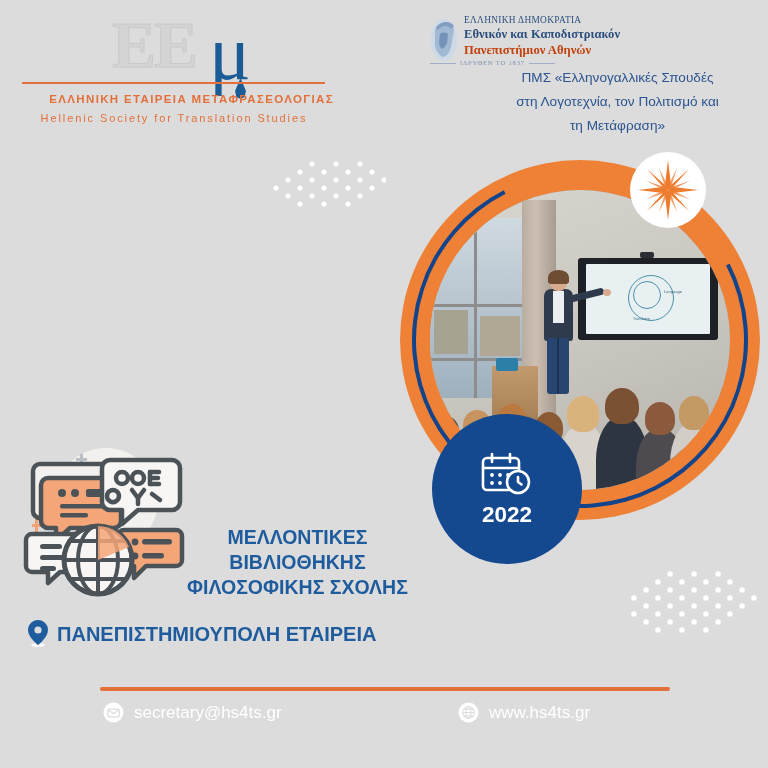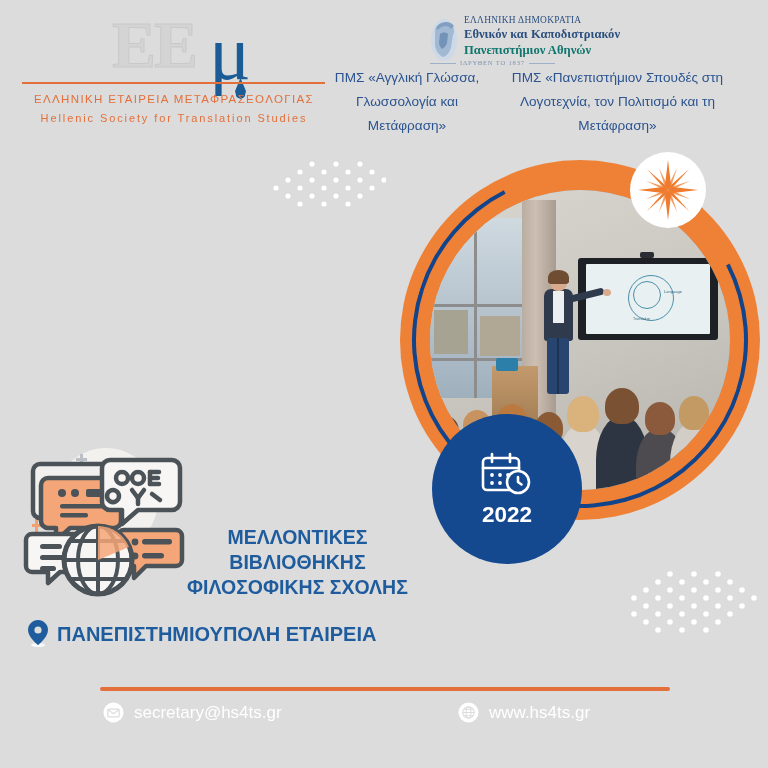--- a/index.html
+++ b/index.html
@@ -33,38 +33,38 @@
     font-size:78px;line-height:78px;
     color:#1b5c96;font-weight:400;
   }
   .eem .drop{
     position:absolute;left:221px;top:62px;width:11px;height:21px;
     background:#1b5c96;border-radius:50% 50% 50% 50%/70% 70% 35% 35%;
     clip-path:polygon(50% 0%,100% 62%,88% 92%,50% 100%,12% 92%,0% 62%);
   }
   .hs-rule{position:absolute;left:8px;top:66px;width:303px;height:2px;background:#e3703a;}
   .hs-gr{
-    position:absolute;left:0;top:77px;width:320px;text-align:center;
-    color:#e3703a;font-size:11.5px;font-weight:400;letter-spacing:1.35px;
+    position:absolute;left:0;top:77px;width:320px;text-align:right;
+    color:#e3703a;font-size:11.5px;font-weight:700;letter-spacing:1.35px;
     white-space:nowrap;
   }
   .hs-en{
     position:absolute;left:0;top:96px;width:320px;text-align:center;
     color:#e3703a;font-size:11px;font-weight:400;letter-spacing:1.9px;
     white-space:nowrap;
   }
 
   .uoa{position:absolute;left:430px;top:14px;width:200px;height:54px;}
   .uoa .athena{position:absolute;left:0;top:4px;width:28px;height:44px;opacity:.95;}
   .uoa .l1{position:absolute;left:34px;top:1px;font-family:"Liberation Serif", serif;
     font-size:9.4px;color:#2b4f7e;letter-spacing:.3px;white-space:nowrap;}
   .uoa .l2{position:absolute;left:34px;top:13px;font-family:"Liberation Serif", serif;
     font-size:12.6px;font-weight:700;color:#2b4f7e;white-space:nowrap;}
   .uoa .l3{position:absolute;left:34px;top:29px;font-family:"Liberation Serif", serif;
-    font-size:12.6px;font-weight:700;color:#0f766e;white-space:nowrap;text-align:center;}
+    font-size:12.6px;font-weight:700;color:#c2410c;white-space:nowrap;text-align:center;}
   .uoa .l4{position:absolute;left:30px;top:45px;font-family:"Liberation Serif", serif;
     font-size:6.6px;color:#7d93b3;letter-spacing:.8px;white-space:nowrap;}
   .uoa .l4::before,.uoa .l4::after{content:"";position:absolute;top:50%;width:26px;height:1px;background:#9fb1c9;}
   .uoa .l4::before{left:-30px;}
   .uoa .l4::after{right:-30px;}
 
   .pms{
     position:absolute;color:#2b5490;font-size:13.6px;line-height:24px;
     text-align:center;font-weight:400;
   }
@@ -260,22 +260,21 @@
       <path d="M5 12c2-6 9-9 15-6 4 2 5 7 3 11l-2 12c-1 5-4 9-8 10-4-2-7-6-8-11z" fill="#9fb8d4"></path>
       <path d="M10 16c2-2 6-2 8 0l-1 9c-1 3-3 5-5 6-2-2-3-4-3-7z" fill="#6e90b8"></path>
       <path d="M6 10c4-7 14-8 18-2l-3 3c-3-4-9-4-13 1z" fill="#7e9cc0"></path>
     </svg>
     <div class="l1">ΕΛΛΗΝΙΚΗ ΔΗΜΟΚΡΑΤΙΑ</div>
     <div class="l2">Εθνικόν και Καποδιστριακόν</div>
     <div class="l3">Πανεπιστήμιον Αθηνών</div>
     <div class="l4">ΙΔΡΥΘΕΝ ΤΟ 1837</div>
   </div>
 
-  <div class="pms pms-left">ΠΜΣ «Αγγλική Γλώσσα, Γλωσσολογία και Μετάφραση»</div>
-  <div class="pms pms-right">ΠΜΣ «Πανεπιστήμιον Σπουδές στη Λογοτεχνία, τον Πολιτισμό και τη Μετάφραση»</div>
+  <div class="pms pms-right">ΠΜΣ «Ελληνογαλλικές Σπουδές στη Λογοτεχνία, τον Πολιτισμό και τη Μετάφραση»</div>
 
 
   <div class="photo-wrap">
     <div class="ring-orange"></div>
     <div class="photo-clip">
       <div class="scene">
         <div class="sc-wall"></div>
         <div class="sc-window">
           <div class="sc-win-mull" style="left:44px;top:0;width:3px;height:180px;"></div>
           <div class="sc-win-mull" style="left:0;top:86px;width:95px;height:3px;"></div>

